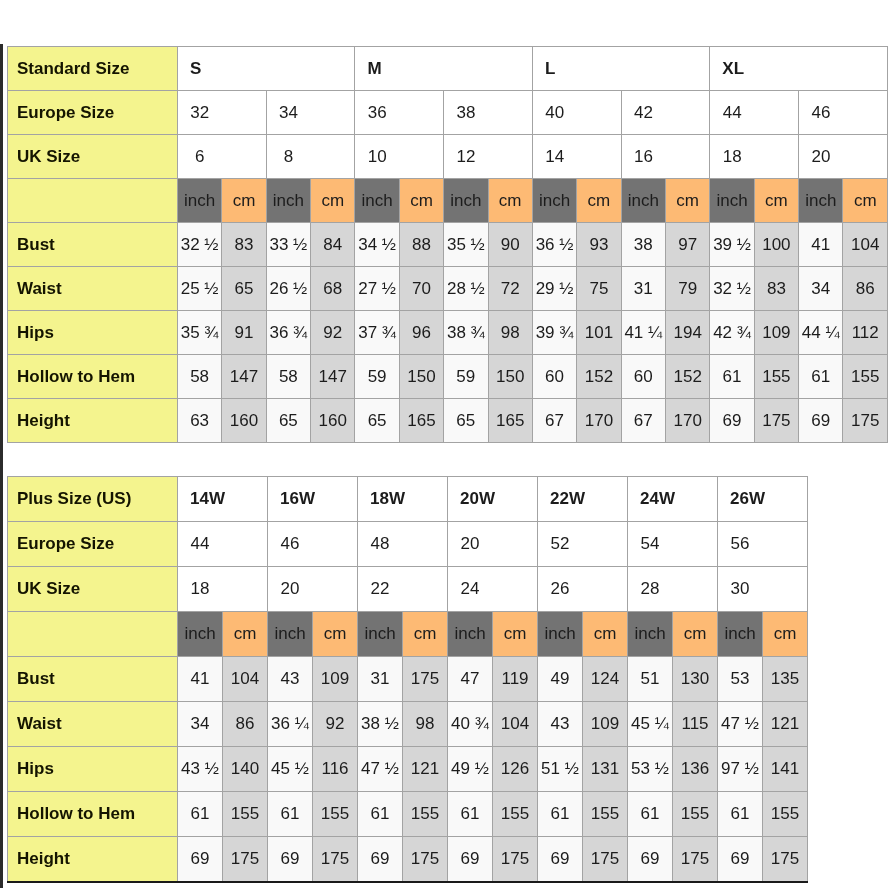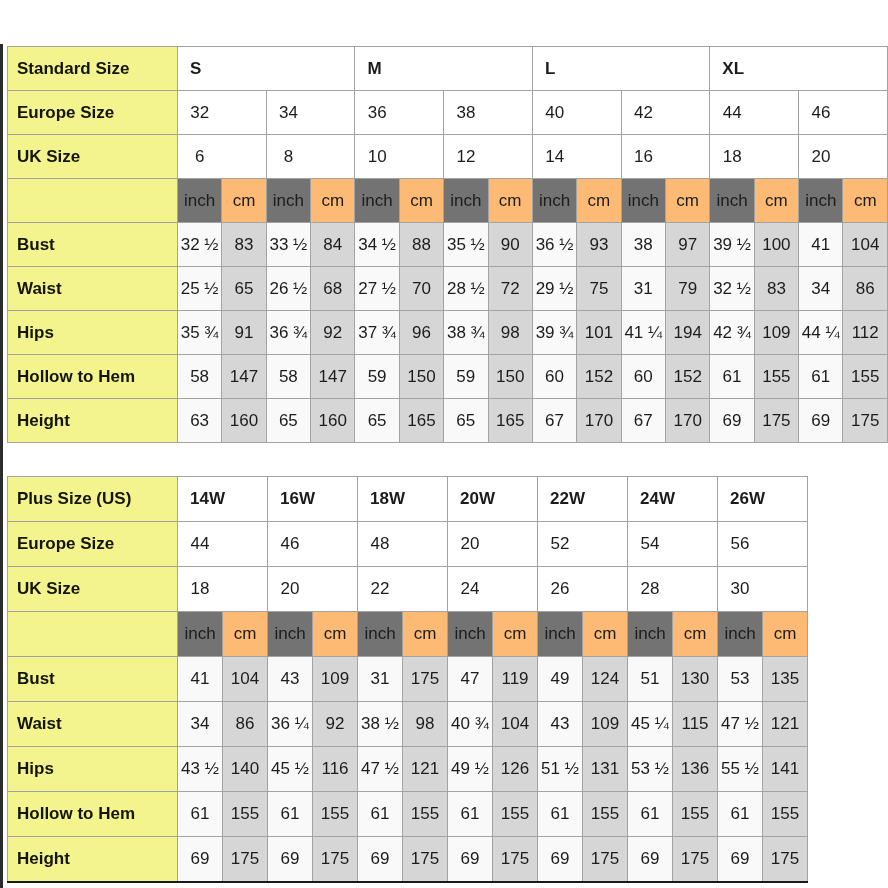--- a/index.html
+++ b/index.html
@@ -308,21 +308,21 @@
           <td class="val inch">45 ½</td>
           <td class="val cm">116</td>
           <td class="val inch">47 ½</td>
           <td class="val cm">121</td>
           <td class="val inch">49 ½</td>
           <td class="val cm">126</td>
           <td class="val inch">51 ½</td>
           <td class="val cm">131</td>
           <td class="val inch">53 ½</td>
           <td class="val cm">136</td>
-          <td class="val inch">55 ½</td>
+          <td class="val inch">97 ½</td>
           <td class="val cm">141</td>
         </tr>
         <tr>
           <td class="lbl">Hollow to Hem</td>
           <td class="val inch">61</td>
           <td class="val cm">155</td>
           <td class="val inch">61</td>
           <td class="val cm">155</td>
           <td class="val inch">61</td>
           <td class="val cm">155</td>

